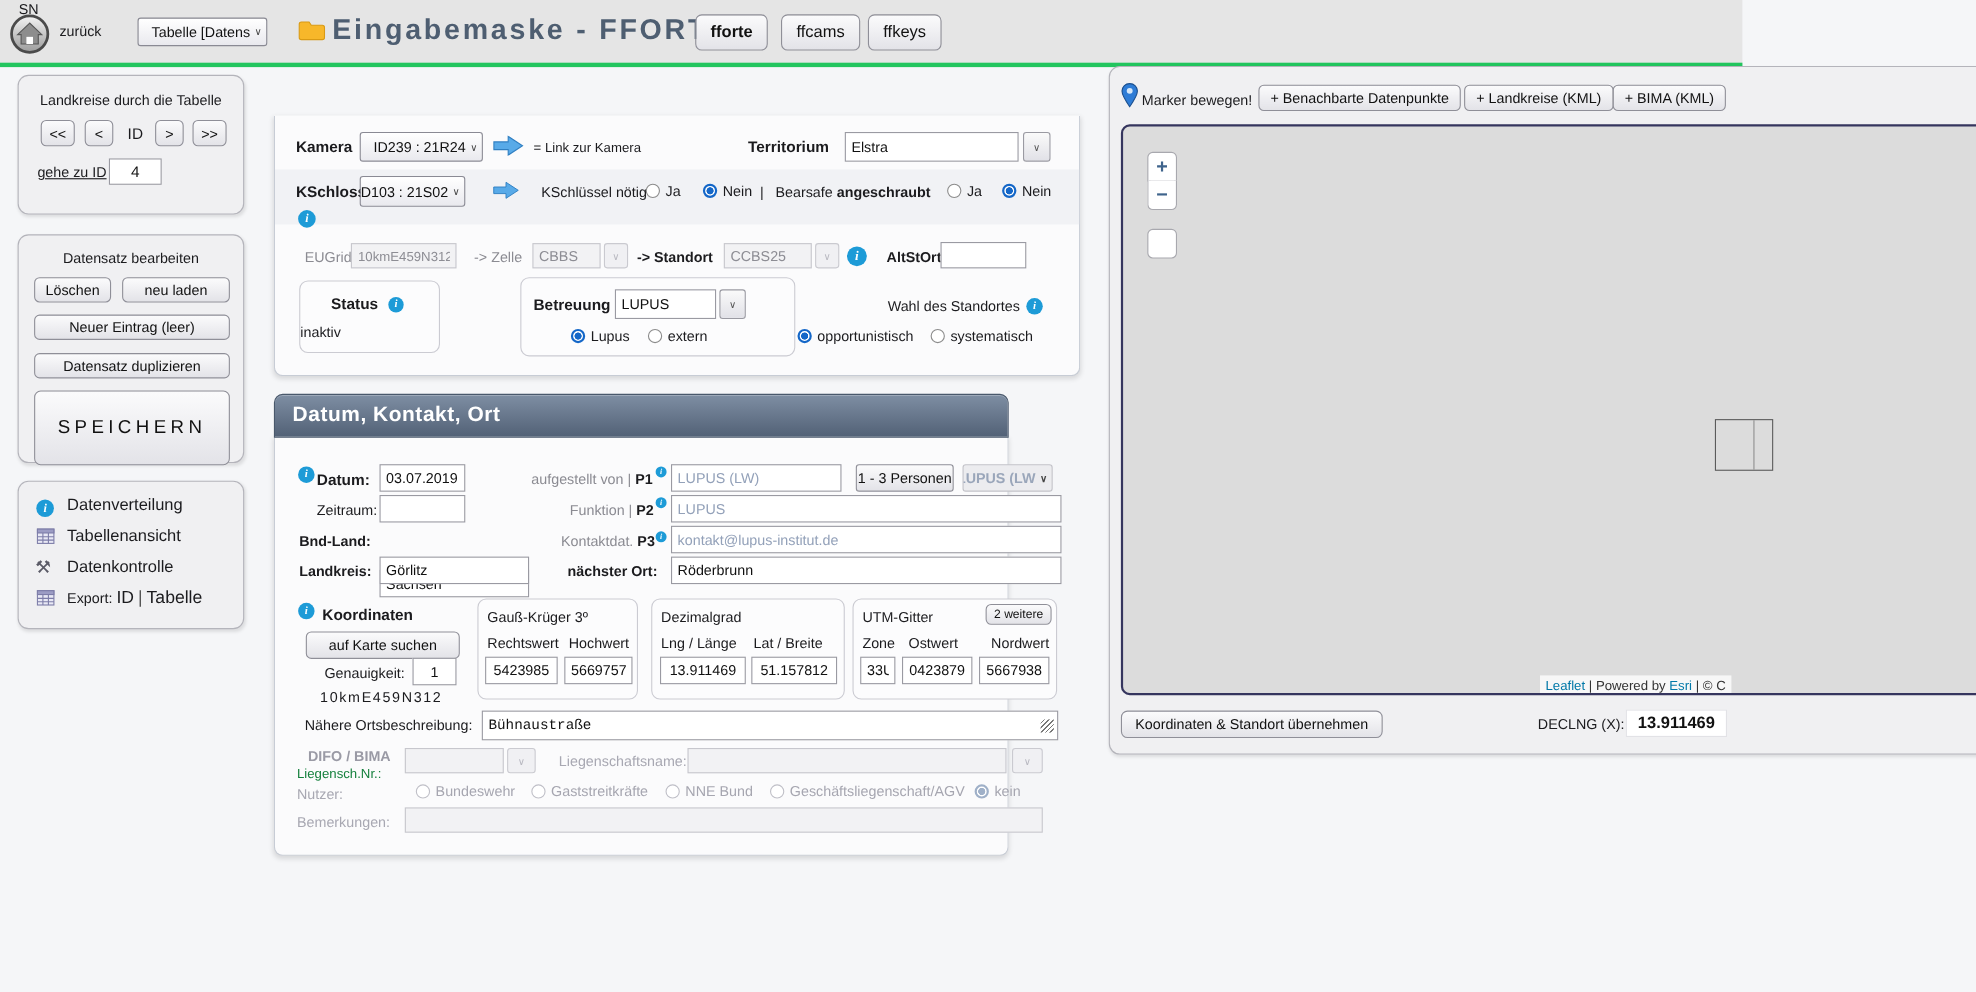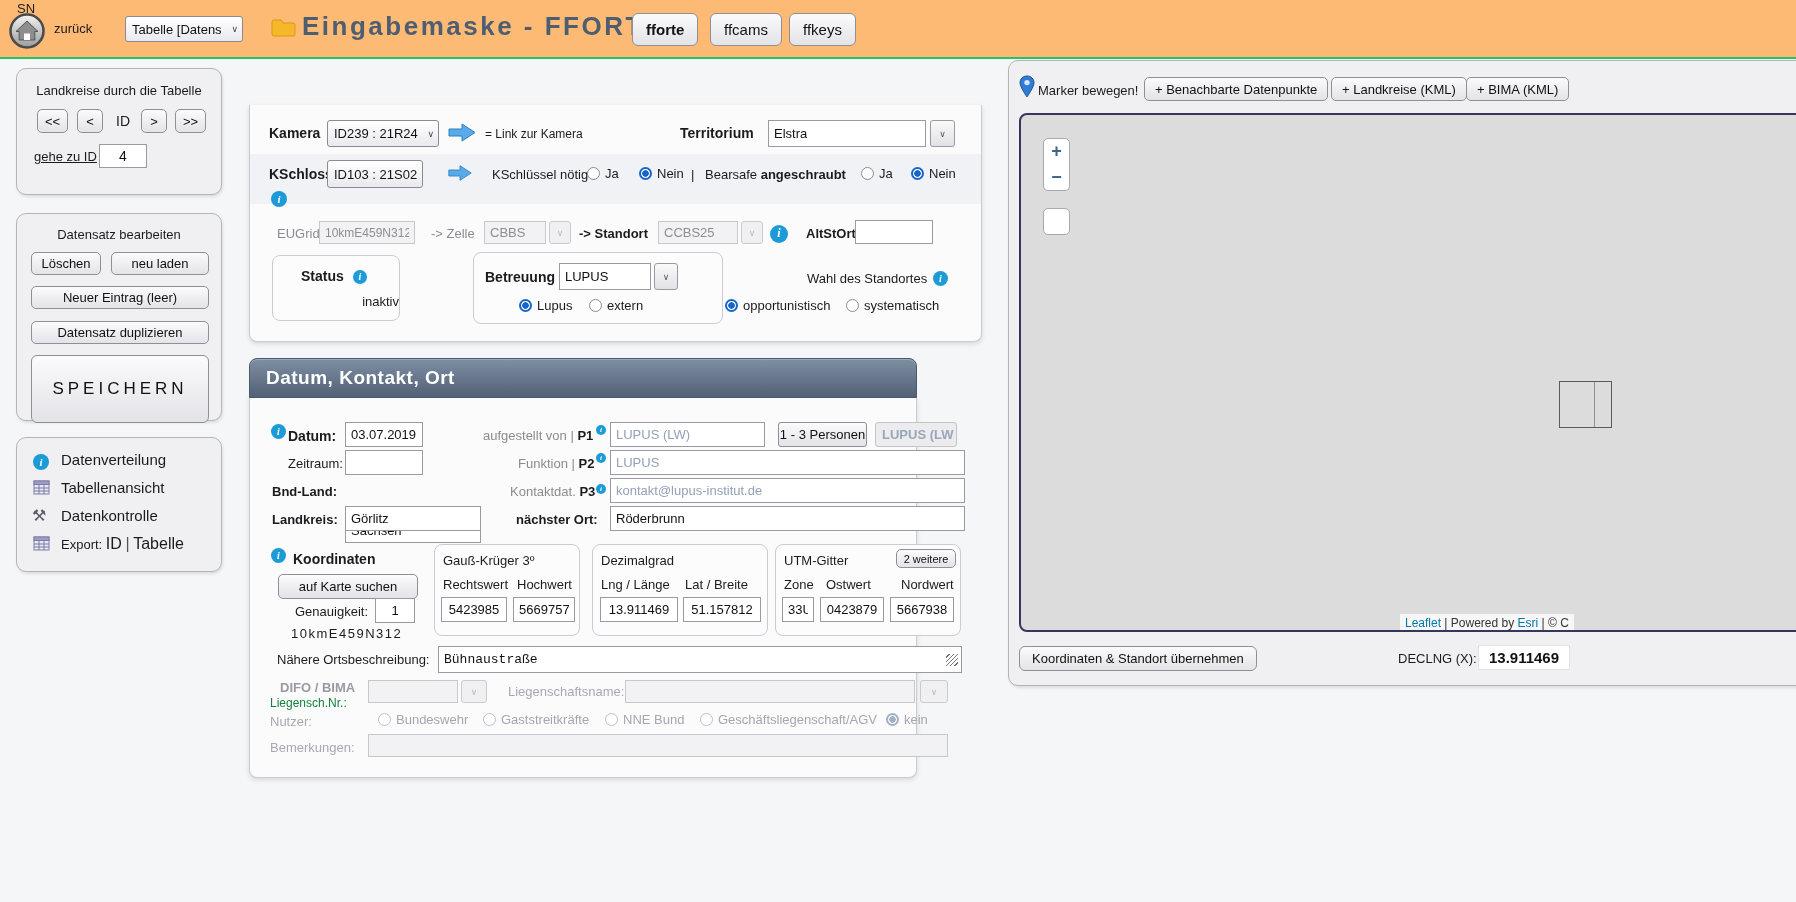--- a/index.html
+++ b/index.html
@@ -1,30 +1,30 @@
 <!DOCTYPE html>
 <html><head>
 <meta charset="utf-8">
 <style>
   html,body{margin:0;padding:0;width:1796px;height:902px;overflow:hidden;
     font-family:"Liberation Sans",sans-serif;background:#f5f6f8;}
-  .hdr{position:absolute;left:0;top:0;width:1796px;height:57px;background:#fdba74;border-bottom:2px solid #22c55e;}
+  .hdr{position:absolute;left:0;top:0;width:1584px;height:57px;background:#e5e5e5;border-bottom:4px solid #22c55e;}
   .abs{position:absolute;}
   .lbl{position:absolute;font-size:13px;color:#1b1b1e;white-space:nowrap;}
   .b{font-weight:bold;}
   .gray{color:#8b8b92;}
   .btn{position:absolute;display:inline-flex;align-items:center;justify-content:center;
     background:linear-gradient(#fbfbfc,#e3e3e8);border:1px solid #8f8f98;border-radius:5px;
     font-size:13px;color:#111;box-sizing:border-box;white-space:nowrap;cursor:default;}
   .fld{position:absolute;border:1px solid #9a9aa2;background:#fff;font:13px "Liberation Sans",sans-serif;
     padding:1px 5px;box-sizing:border-box;color:#111;}
   .fld.ctr{text-align:center;}
   .fld.dis{background:#f2f2f4;border-color:#c7c7cd;color:#8d8d94;}
   .fld.ph{color:#93a1b9;}
-  .select{position:absolute;display:flex;align-items:center;justify-content:space-between;
+  .select{position:absolute;display:flex;align-items:center;justify-content:flex-end;
     border:1px solid #8a8a94;border-radius:3px;background:linear-gradient(#ffffff,#e9e9ee);
     font-size:13px;color:#111;padding:0 4px 0 6px;box-sizing:border-box;white-space:nowrap;overflow:hidden;}
   .select .chev{font-size:9px;color:#444;margin-left:4px;flex:none;}
   .select.dis{background:#ececef;border-color:#c3c3c9;color:#9aa6ba;}
   .ddbtn{position:absolute;display:flex;align-items:center;justify-content:center;
     border:1px solid #9a9aa2;border-radius:3px;background:linear-gradient(#fafafa,#e1e1e7);
     font-size:9px;color:#555;box-sizing:border-box;}
   .ddbtn.dis{border-color:#cacad0;background:#f0f0f3;color:#b8b8c0;}
   .info{display:inline-flex;align-items:center;justify-content:center;width:16px;height:16px;border-radius:50%;
     background:#1d9bd7;color:#fff;font:italic bold 11px "Liberation Serif",serif;flex:none;}
@@ -202,21 +202,21 @@
   <span class="lbl b" style="left:330px;top:160px;">-&gt; Standort</span>
   <input class="fld dis" style="left: 409px; top: 155px; width: 80px; height: 23px;" disabled="" value="CCBS25">
   <span class="ddbtn dis" style="left:492px;top:155px;width:22px;height:23px;">∨</span>
   <span class="abs" style="left:521px;top:157px;"><span class="info" style="width:18px;height:18px;font-size:12px;">i</span></span>
   <span class="lbl b" style="left:557px;top:160px;">AltStOrt</span>
   <input class="fld" style="left: 606px; top: 154px; width: 78px; height: 24px;" value="">
 
   <div class="cbox" style="left:23px;top:189px;width:128px;height:66px;">
     <span class="lbl b" style="left:28px;top:12px;font-size:14px;">Status</span>
     <span class="abs" style="left:80px;top:10px;"><span class="info" style="width:14px;height:14px;font-size:10px;">i</span></span>
-    <span class="lbl" style="left:0;right:0;top:38px;text-align:right;position:absolute;">inaktiv</span>
+    <span class="lbl" style="left:0;right:0;top:38px;text-align:left;position:absolute;">inaktiv</span>
   </div>
   <div class="cbox" style="left:224px;top:186px;width:250px;height:72px;">
     <span class="lbl b" style="left:11px;top:16px;font-size:14px;">Betreuung</span>
     <input class="fld" style="left: 85px; top: 10px; width: 92px; height: 27px;" value="LUPUS">
     <span class="ddbtn" style="left:180px;top:10px;width:24px;height:27px;">∨</span>
     <span class="radio" style="left:45px;top:45px;">
       <span class="rdot sel"></span>
         <span>Lupus</span>
     </span>
     <span class="radio" style="left:115px;top:45px;">

